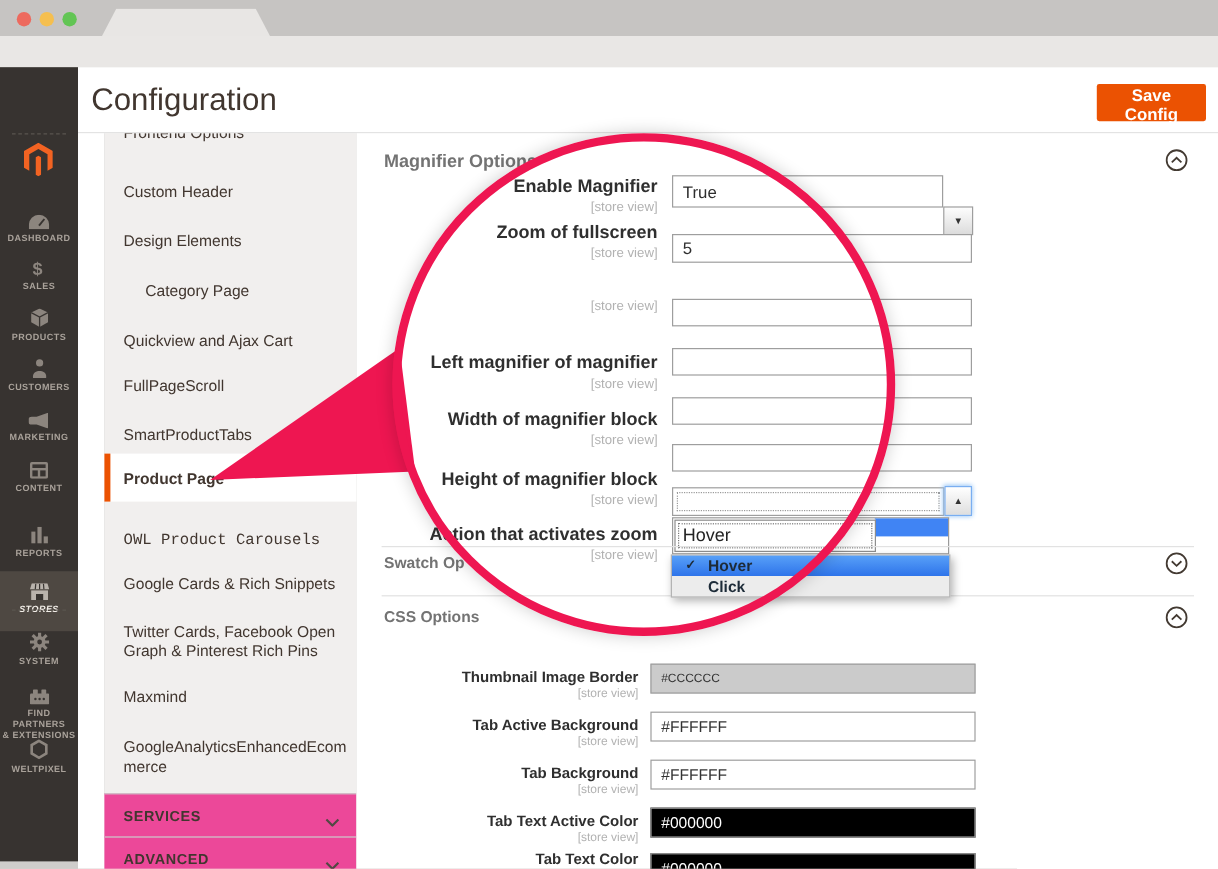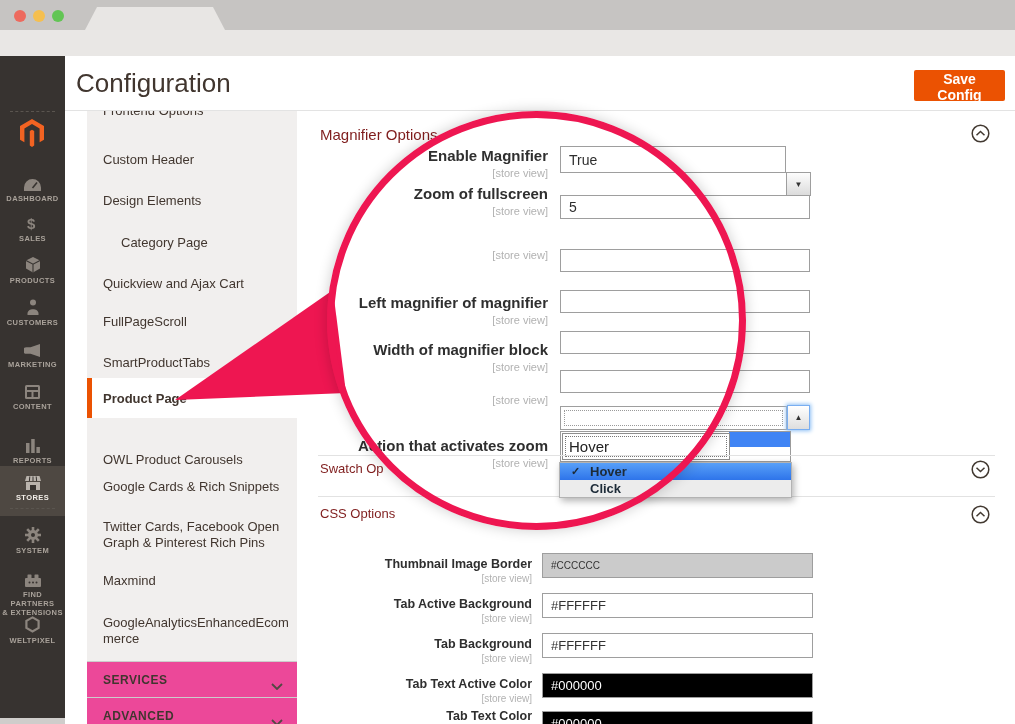--- a/index.html
+++ b/index.html
@@ -32,21 +32,21 @@
   .subnav-white{position:absolute;left:87px;top:661px;width:210px;height:63px;background:#fff}
   .sn-item{position:absolute;left:0;width:194px;padding-left:16px;font-size:13px;color:#41362f;line-height:16px;cursor:pointer;word-break:break-word}
   .sn-item.wrap{word-break:break-all}
   .sn-active{position:absolute;left:0;top:268px;width:205px;height:40px;background:#fff;border-left:5px solid #eb5202}
   .sn-active .txt{position:absolute;left:11px;top:13px;font-size:13px;font-weight:bold;color:#41362f}
   .sn-sec{position:absolute;left:87px;width:210px;background:#ec4899;border-top:1px solid #cccccc;cursor:pointer}
   .sn-sec .t{position:absolute;left:16px;top:11px;font-size:12px;font-weight:bold;letter-spacing:.5px;color:#41362f}
   .sn-sec .ch{position:absolute;right:14px;top:14px}
   
   .content{position:absolute;left:297px;top:110px;width:718px;height:614px;background:#fff}
-  .sec-title{position:absolute;font-weight:normal;color:#7f1d1d}
+  .sec-title{position:absolute;font-weight:bold;color:#737373}
   .divider{position:absolute;height:1px;background:#e2e2e2}
   .col-ic{position:absolute;cursor:pointer}
   .lbl{position:absolute;text-align:right;color:#2f2f2f}
   .lbl .l1{font-weight:bold}
   .lbl .l2{color:#b2b2b2}
   .inp{position:absolute;background:#fff;border:1px solid #9e9e9e;box-sizing:border-box;color:#2e2e2e;
        font-size:14px;padding:0 0 0 8px;display:flex;align-items:center}
   .combo-btn{position:absolute;box-sizing:border-box;border:1px solid #9e9e9e;
        background:linear-gradient(#fdfdfd,#dcdcdc);display:flex;align-items:center;justify-content:center;
        font-size:8px;color:#333;cursor:pointer}
@@ -147,21 +147,21 @@
       <div class="sb-item" style="top: 380px; height: 40px;">
         <div class="ic">
           <svg width="14" height="14" viewBox="0 0 14 14">
             <rect x="0" y="4" width="3.5" height="10" fill="#8c857e"></rect>
             <rect x="5.2" y="0" width="3.5" height="14" fill="#8c857e"></rect>
             <rect x="10.4" y="8" width="3.5" height="6" fill="#8c857e"></rect>
           </svg>
         </div>
                  <div class="lb">REPORTS</div>
       </div>
-      <div class="sb-item active" style="top: 410px; height: 43px; padding-top: 7px;">
+      <div class="sb-item active" style="top: 420px; height: 43px; padding-top: 7px; font-style: italic;">
         <div class="ic">
           <svg width="16" height="14" viewBox="0 0 16 14">
             <path fill="#b9b3ac" d="M1.5 0 H14.5 L16 5 H0 Z"></path>
             <rect x="1" y="6" width="14" height="8" fill="#b9b3ac"></rect>
             <g stroke="#373330" stroke-width="1">
               <line x1="4.8" y1="0.5" x2="4.4" y2="5"></line>
               <line x1="8" y1="0.5" x2="8" y2="5"></line>
               <line x1="11.2" y1="0.5" x2="11.6" y2="5"></line>
             </g>
             <rect x="5" y="9" width="6" height="5" fill="#373330"></rect>
@@ -217,21 +217,21 @@
     <span class="txt">Product Page</span>
   </div>
   <div id="sn-items">
       <div class="sn-item" style="top: -7px;">Frontend Options</div>
       <div class="sn-item" style="top: 42px;">Custom Header</div>
       <div class="sn-item" style="top: 83px;">Design Elements</div>
       <div class="sn-item" style="top: 125px; padding-left: 34px;">Category Page</div>
       <div class="sn-item" style="top: 166px;">Quickview and Ajax Cart</div>
       <div class="sn-item" style="top: 204px;">FullPageScroll</div>
       <div class="sn-item" style="top: 245px;">SmartProductTabs</div>
-      <div class="sn-item" style="top: 342px;">OWL Product Carousels</div>
+      <div class="sn-item" style="top: 332px; font-family: Liberation Mono, monospace;">OWL Product Carousels</div>
       <div class="sn-item" style="top: 369px;">Google Cards &amp; Rich Snippets</div>
       <div class="sn-item" style="top: 409px;">Twitter Cards, Facebook Open Graph &amp; Pinterest Rich Pins</div>
       <div class="sn-item" style="top: 463px;">Maxmind</div>
       <div class="sn-item wrap" style="top: 505px;">GoogleAnalyticsEnhancedEcommerce</div>
     </div>
 </div>
 <div class="subnav-white"></div>
 <div id="sn-sections">
     <div class="sn-sec" style="top: 661px; height: 36px;">
       <span class="t">SERVICES</span>
@@ -281,20 +281,21 @@
         <div class="l1">Left magnifier of magnifier</div>
                    <div class="l2" style="font-size:11px;margin-top:3px">[store view]</div>
       </div>
       <div class="inp" style="left: 263px; top: 180px; width: 250px; height: 23px;"></div>
       <div class="lbl" style="left: -9px; top: 231px; width: 260px; font-size: 15px;">
         <div class="l1">Width of magnifier block</div>
                    <div class="l2" style="font-size:11px;margin-top:3px">[store view]</div>
       </div>
       <div class="inp" style="left: 263px; top: 221px; width: 250px; height: 23px;"></div>
       <div class="lbl" style="left: -9px; top: 281px; width: 260px; font-size: 15px;">
+        <div class="l1">Height of magnifier block</div>
                    <div class="l2" style="font-size:11px;margin-top:3px">[store view]</div>
       </div>
       <div class="inp" style="left: 263px; top: 260px; width: 250px; height: 23px;"></div>
       <div class="lbl" style="left: -9px; top: 327px; width: 260px; font-size: 15px;">
         <div class="l1">Action that activates zoom</div>
                    <div class="l2" style="font-size:11px;margin-top:3px">[store view]</div>
       </div>
     </div>
 
   <div class="dotted-inp" style="left:263px;top:296px;width:227px;height:24px"></div>

